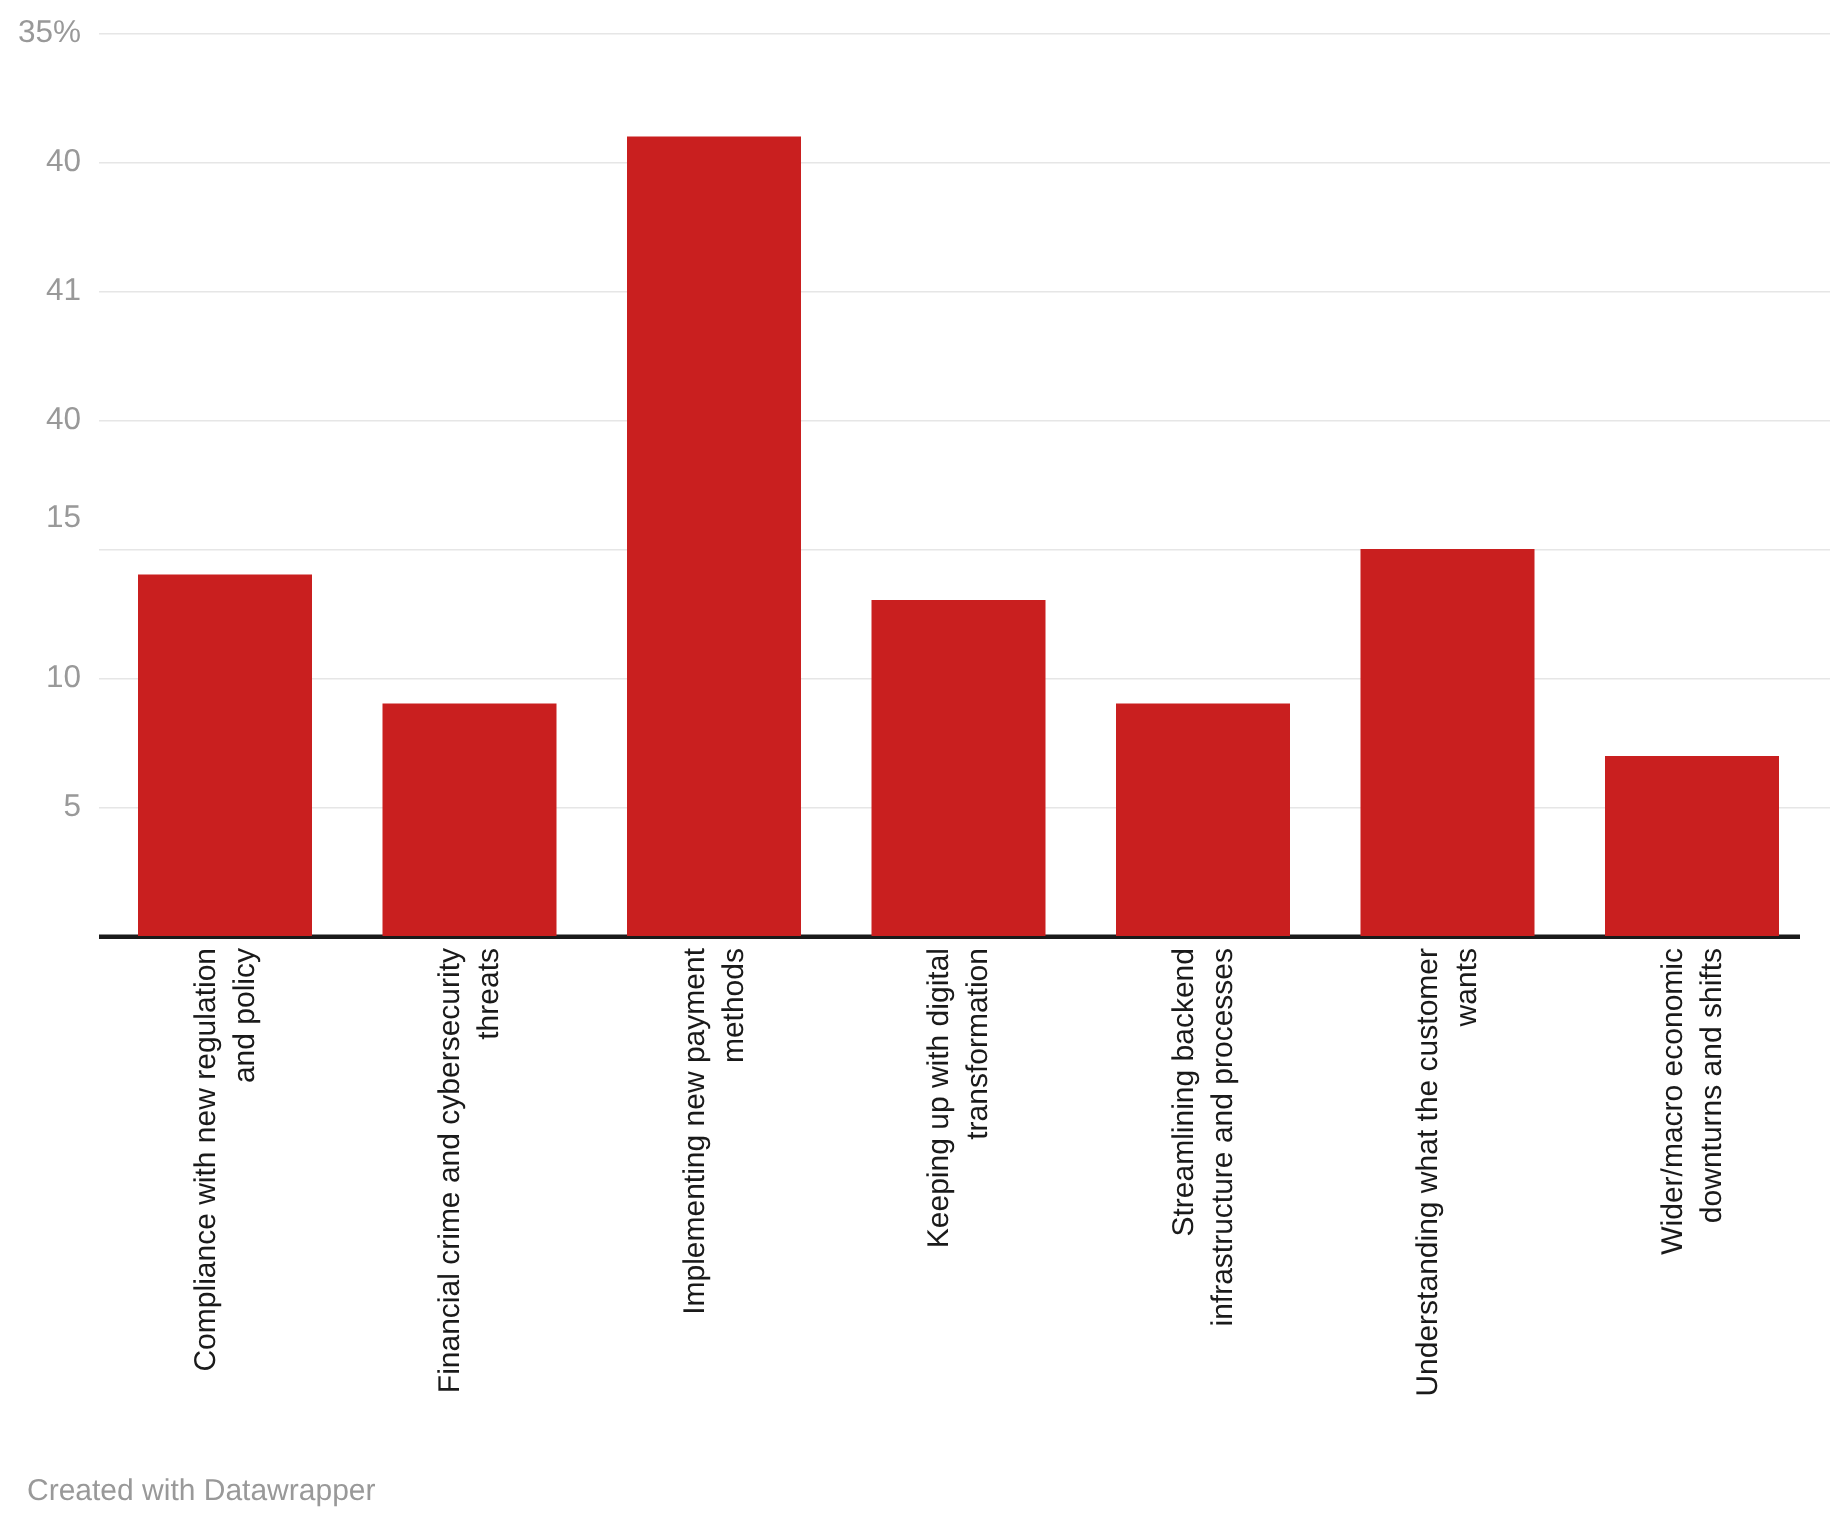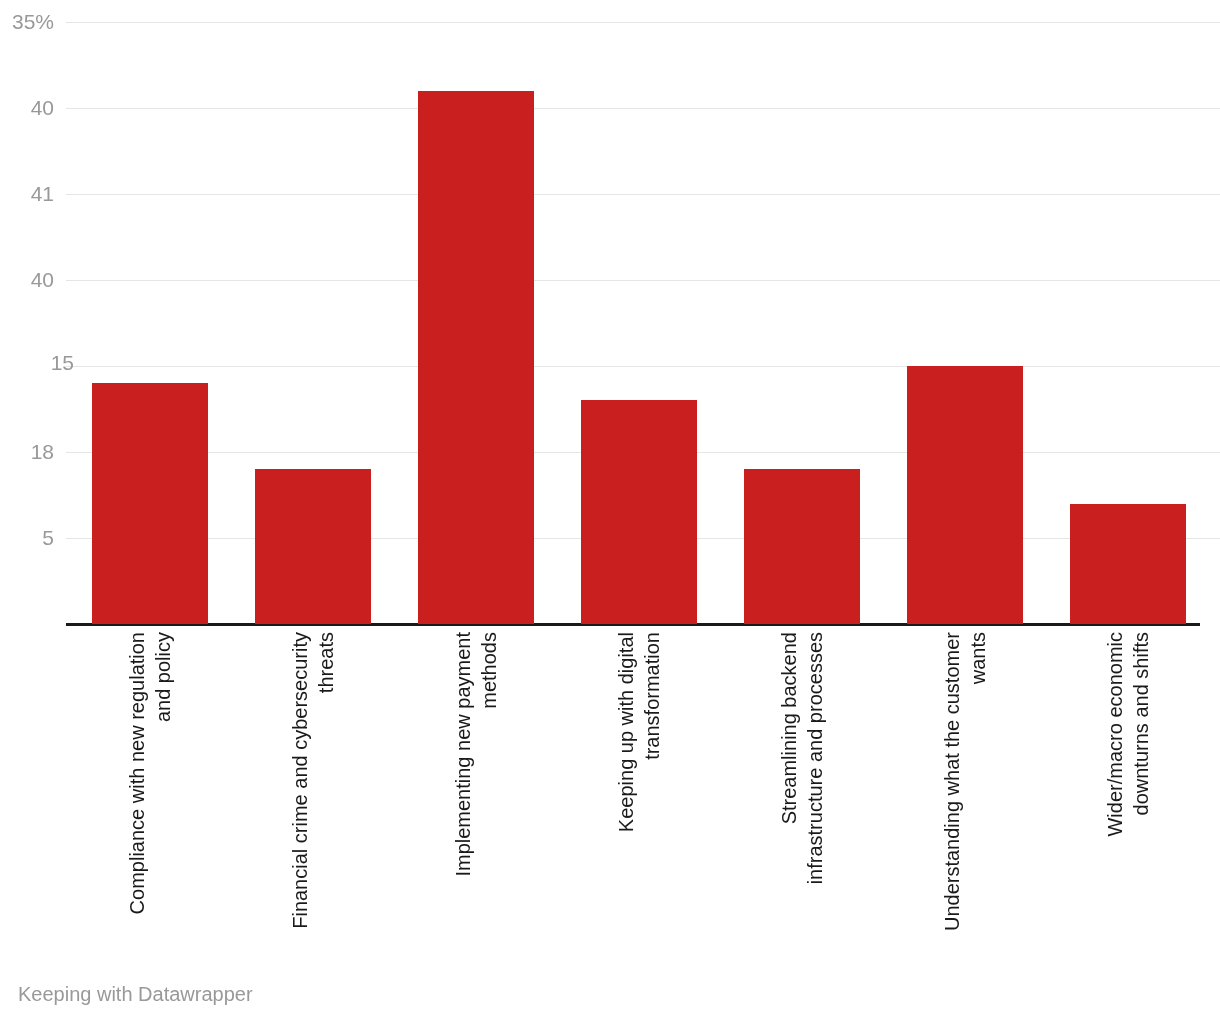--- a/index.html
+++ b/index.html
@@ -124,22 +124,22 @@
         <div class="gridline" style="top: 280px;"></div>
         <div class="gridline" style="top: 366px;"></div>
         <div class="gridline" style="top: 452px;"></div>
         <div class="gridline" style="top: 538px;"></div>
       </div>
     <div id="yticklabels">
         <div class="ytick-label" style="top: 11px;">35%</div>
         <div class="ytick-label" style="top: 97px;">40</div>
         <div class="ytick-label" style="top: 183px;">41</div>
         <div class="ytick-label" style="top: 269px;">40</div>
-        <div class="ytick-label" style="top: 352px; margin-left: 20px;">15</div>
-        <div class="ytick-label" style="top: 441px;">18</div>
+        <div class="ytick-label" style="top: 334px;">15</div>
+        <div class="ytick-label" style="top: 441px;">10</div>
         <div class="ytick-label" style="top: 527px;">5</div>
       </div>
     <div class="axis-line"></div>
     <div class="bars-layer" id="bars">
         <div class="bar" title="Compliance with new regulation and policy: 14%" style="left: 92px; top: 383.2px; width: 116px; height: 240.8px; background: rgb(201, 31, 31);"></div>
         <div class="bar" title="Financial crime and cybersecurity threats: 9%" style="left: 255px; top: 469.2px; width: 116px; height: 154.8px; background: rgb(201, 31, 31);"></div>
         <div class="bar" title="Implementing new payment methods: 31%" style="left: 418px; top: 90.8px; width: 116px; height: 533.2px; background: rgb(201, 31, 31);"></div>
         <div class="bar" title="Keeping up with digital transformation: 13%" style="left: 581px; top: 400.4px; width: 116px; height: 223.6px; background: rgb(201, 31, 31);"></div>
         <div class="bar" title="Streamlining backend infrastructure and processes: 9%" style="left: 744px; top: 469.2px; width: 116px; height: 154.8px; background: rgb(201, 31, 31);"></div>
         <div class="bar" title="Understanding what the customer wants: 15%" style="left: 907px; top: 366px; width: 116px; height: 258px; background: rgb(201, 31, 31);"></div>
@@ -164,15 +164,15 @@
         <div class="xlabel-rot">Streamlining backend infrastructure and processes</div>
       </div>
       <div class="xlabel-slot" style="left: 885px;">
         <div class="xlabel-rot">Understanding what the customer wants</div>
       </div>
       <div class="xlabel-slot" style="left: 1048px;">
         <div class="xlabel-rot">Wider/macro economic downturns and shifts</div>
       </div>
     </div>
 
-  <div class="footer">Keeping with Datawrapper</div>
+  <div class="footer">Created with Datawrapper</div>
 
 </div>
 
 </body></html>

